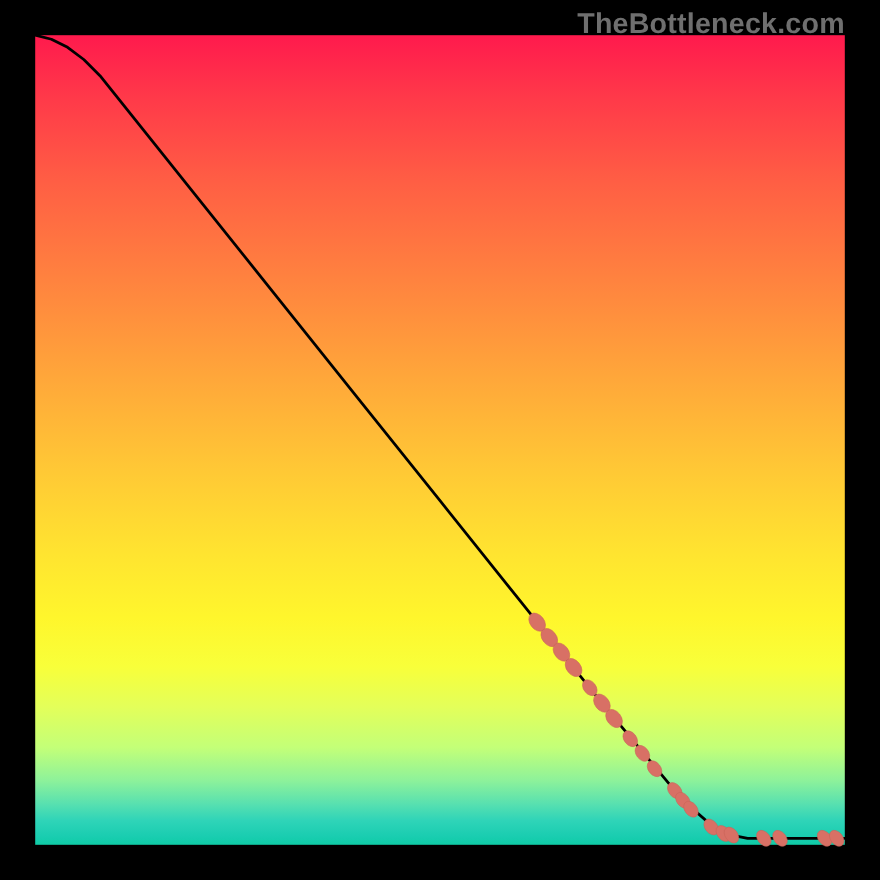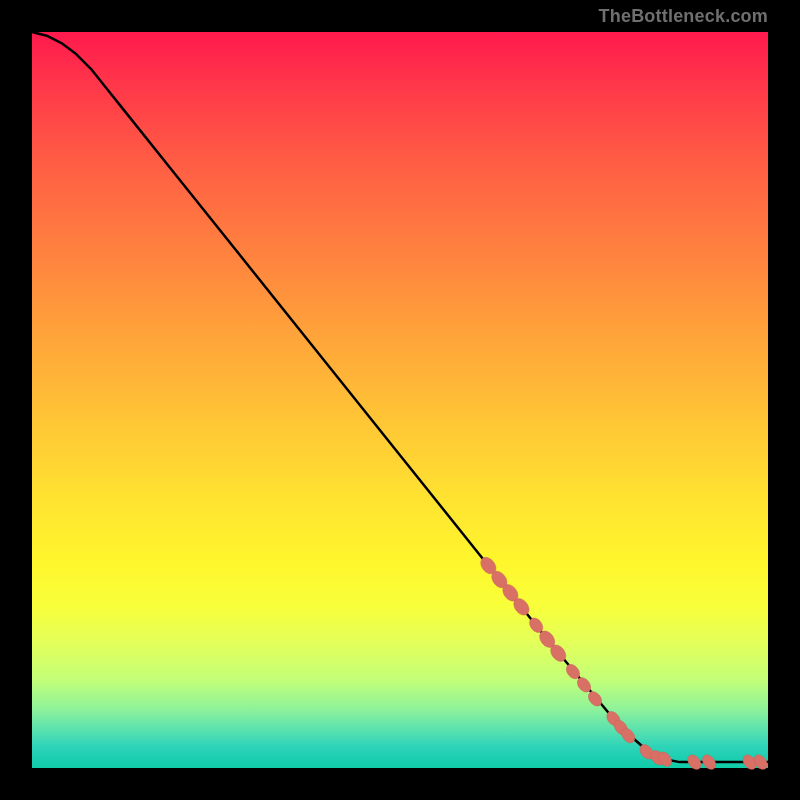--- a/index.html
+++ b/index.html
@@ -63,21 +63,21 @@
   .marker {
     fill: #d87065;
     stroke: #c96459;
     stroke-width: 0.5;
   }
   .watermark {
     position: absolute;
     top: 6px;
     right: 32px;
     color: #6f6f6f;
-    font-size: 18px;
+    font-size: 26px;
     font-weight: 600;
     letter-spacing: 0.2px;
   }
 </style>
 </head>
 <body>
 
 <div class="frame">
   <div class="plot-area"></div>
 

